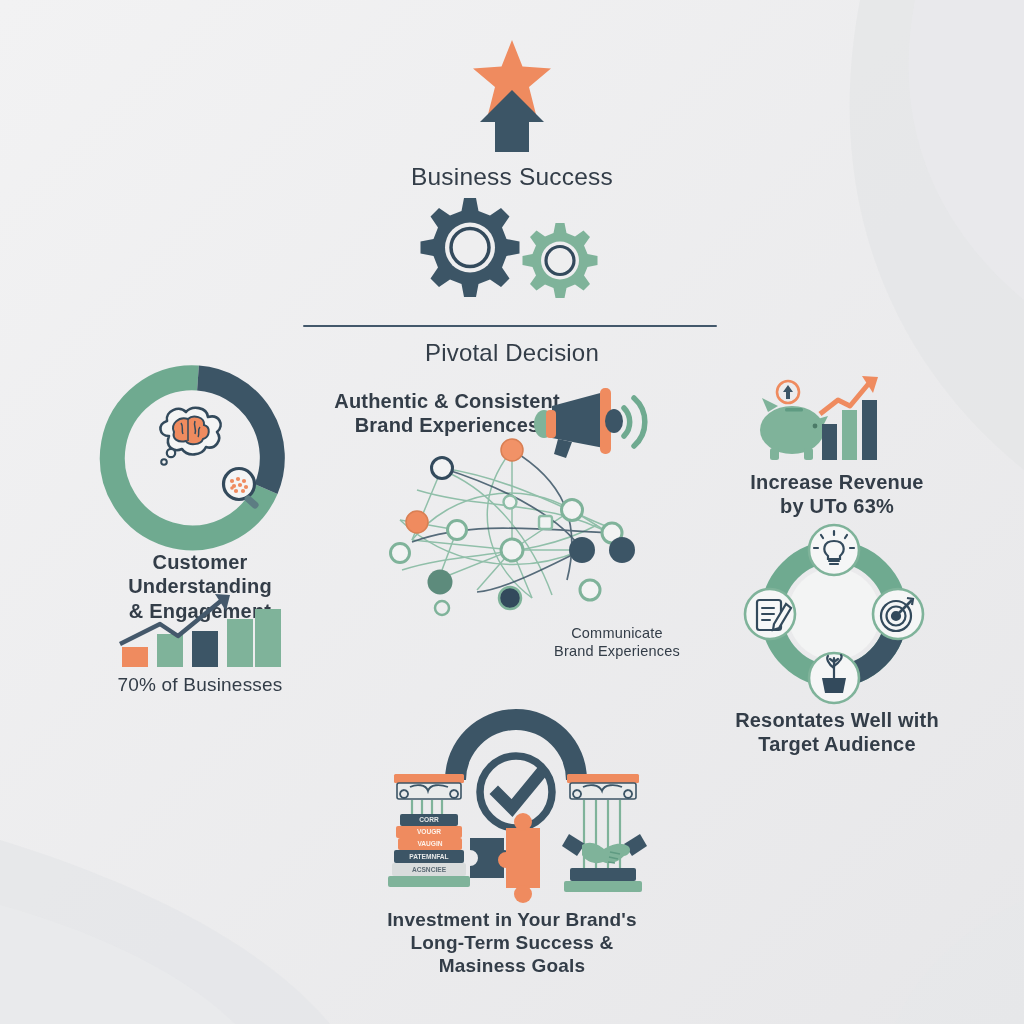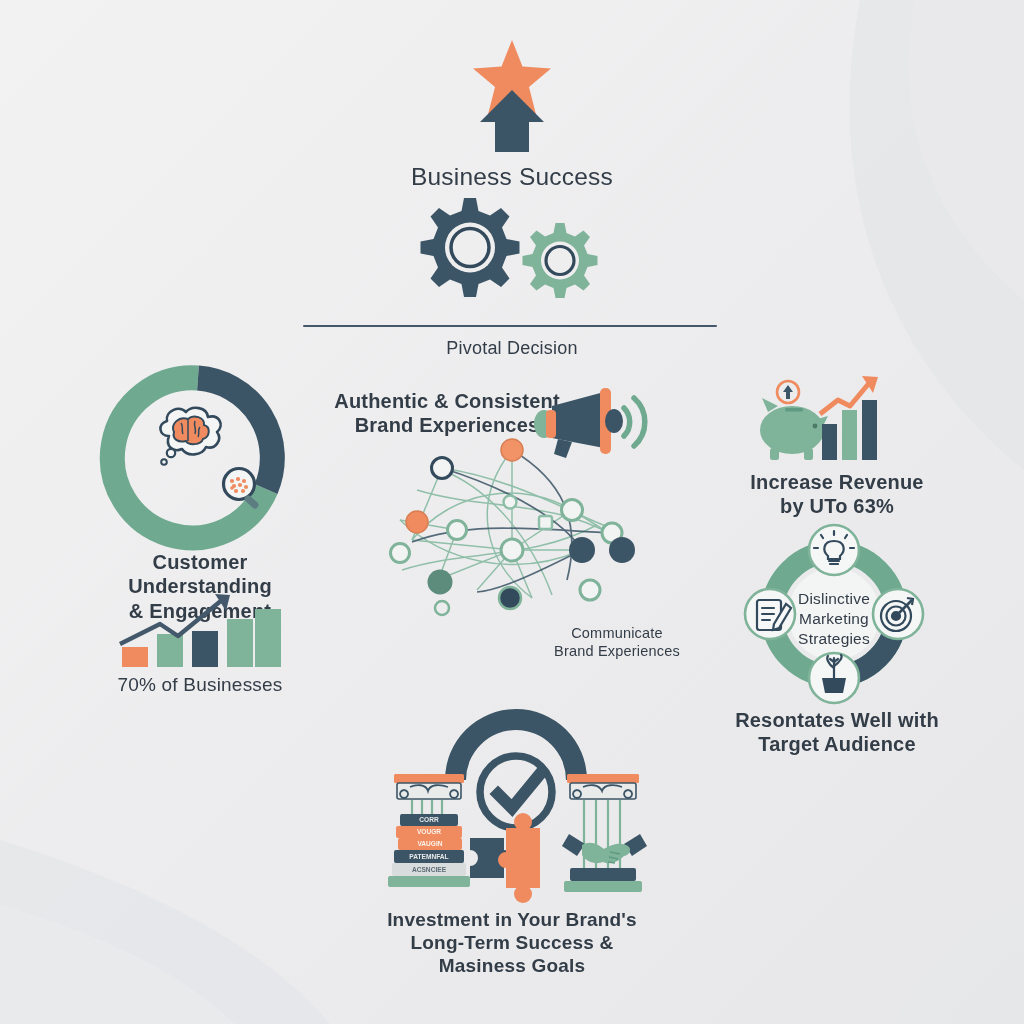--- a/index.html
+++ b/index.html
@@ -17,21 +17,21 @@
   .bg-layer { position:absolute; inset:0; pointer-events:none; }
   .title-text {
     position: absolute;
     text-align: center;
     color: #333d48;
     letter-spacing: .2px;
     line-height: 1.22;
     white-space: pre-line;
   }
   .t-hero { font-size: 24.5px; }
-  .t-sub  { font-size: 18px; }
+  .t-sub  { font-size: 24px; }
   .t-cap  { font-size: 20px; font-weight: bold; }
   .t-cap-b{ font-size: 19px; }
   .t-small{ font-size: 14.5px; margin-top: 41px; }
   .t-ring { font-size: 15.5px; line-height: 1.3; }
   .node { position:absolute; }
   .divider {
     position:absolute;
     background:#43586b;
     height:2.4px;
     border-radius:2px;
@@ -292,23 +292,20 @@
         <g>
           <rect x="13" y="72" width="24" height="30" rx="2.5" fill="#f7f8f8" stroke="#334a5c" stroke-width="2.2"></rect>
           <g stroke="#334a5c" stroke-width="2" stroke-linecap="round">
             <path d="M18,80 L30,80 M18,86 L30,86 M18,92 L26,92"></path>
           </g>
           <path d="M30,96 L42,76 L47,80 L35,100 L29,102 Z" fill="#f7f8f8" stroke="#334a5c" stroke-width="2.2"></path>
         </g>
       </g>
     </svg>
   </div>
-  <div class="title-text t-ring" style="left:772px;top:589px;width:124px;">Dislinctive
-Marketing
-Strategies</div>
   <div class="title-text t-cap" style="left:712px;top:708px;width:250px;">Resontates Well with
 Target Audience</div>
 
   <div class="node" style="left:370px;top:718px;">
     <svg width="292" height="188" viewBox="0 0 292 188">
 
       <path d="M75,62 A71,71 0 0 1 217,62 L196,62 A50,50 0 0 0 96,62 Z" fill="#3c5566"></path>
 
       <g>
         <rect x="24" y="56" width="70" height="9" rx="1.5" fill="#ef8b5f"></rect>

